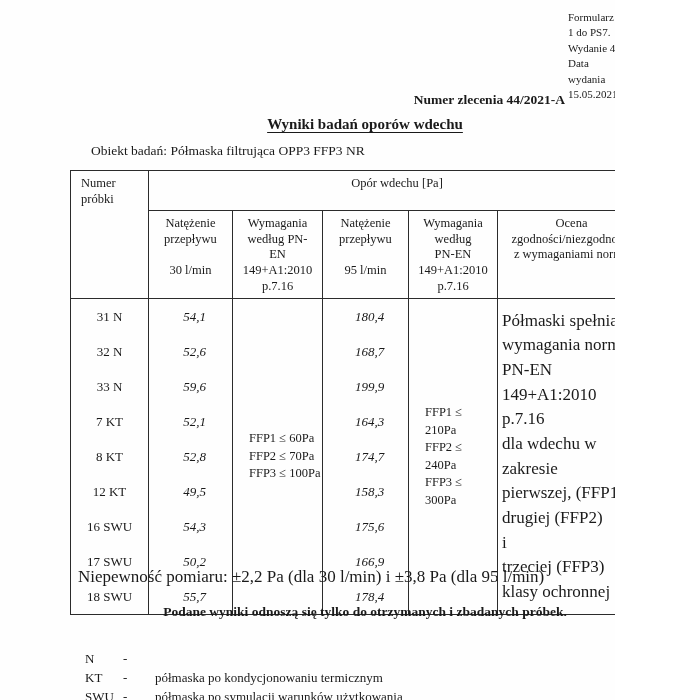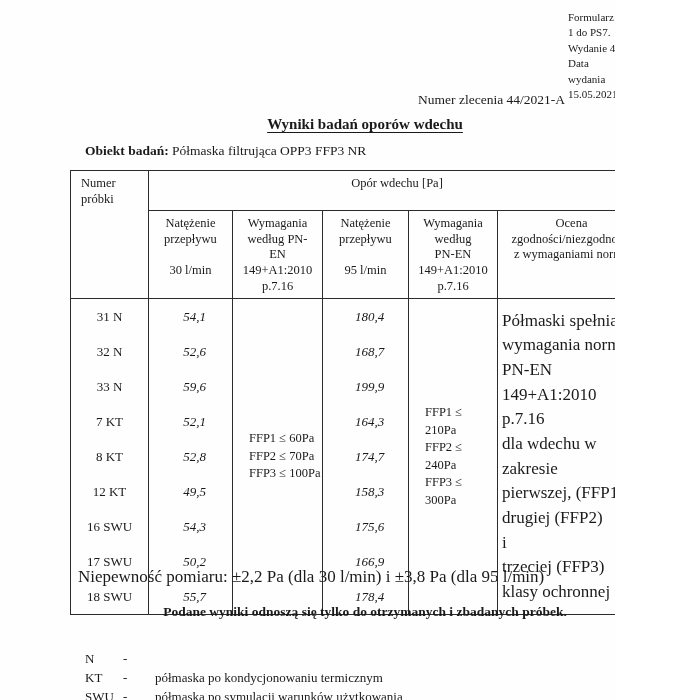--- a/index.html
+++ b/index.html
@@ -8,32 +8,32 @@
     background:#fefefe; color:#1a1a1a;
     font-family:"Liberation Serif", "DejaVu Serif", serif;
     position:relative; overflow:hidden;
   }
   .form-meta {
     position:absolute; top:10px; left:568px;
     font-size:11px; line-height:1.4; text-align:left;
   }
   .order-number {
     position:absolute; top:92px; right:50px;
-    font-size:13.5px; font-weight:normal;text-align:right;
+    font-size:13.5px; font-weight:bold;text-align:right;
   }
   .title {
     position:absolute; top:116px; left:70px; width:590px;
     text-align:center; font-size:15px; font-weight:bold;
     text-decoration:underline; text-underline-offset:3px;
     margin:0;
   }
   .object-line {
     position:absolute; top:143px; left:85px; font-size:13.5px;
   }
-  .object-label { font-weight:bold; }
+  .object-label { font-weight:normal;margin-left:6px; }
   table.results {
     position:absolute; top:170px; left:70px;
     width:575px; border-collapse:collapse; table-layout:fixed;
     font-size:13px;
   }
   table.results, table.results th, table.results td {
     border-color:#2b2b2b;
   }
   table.results { border:1.5px solid #2b2b2b; }
   th, td { border-left:1px solid #2b2b2b; border-right:1px solid #2b2b2b; }

